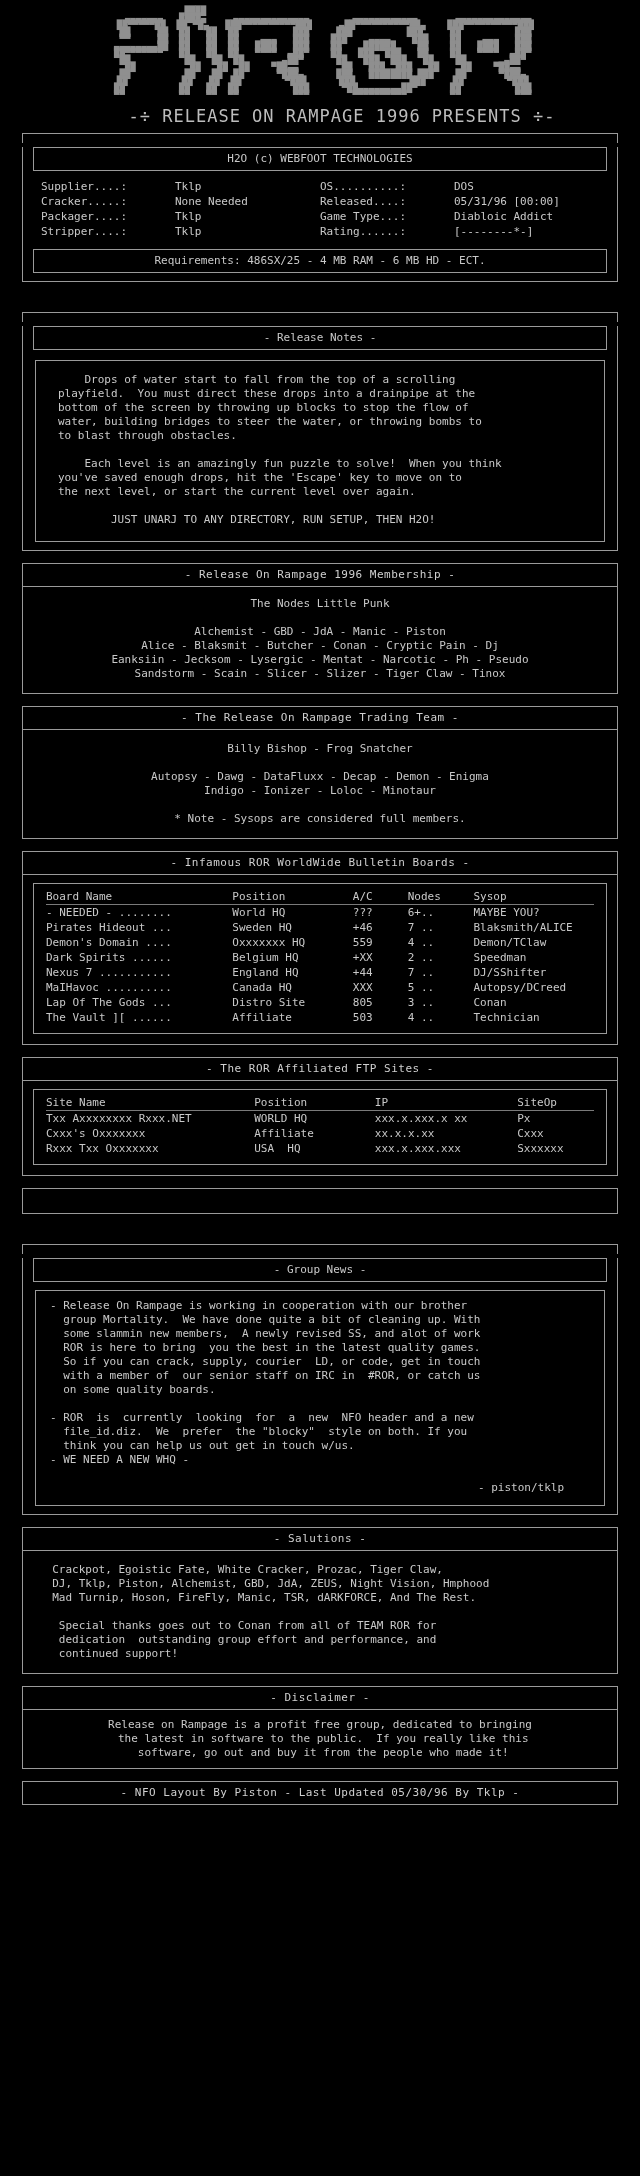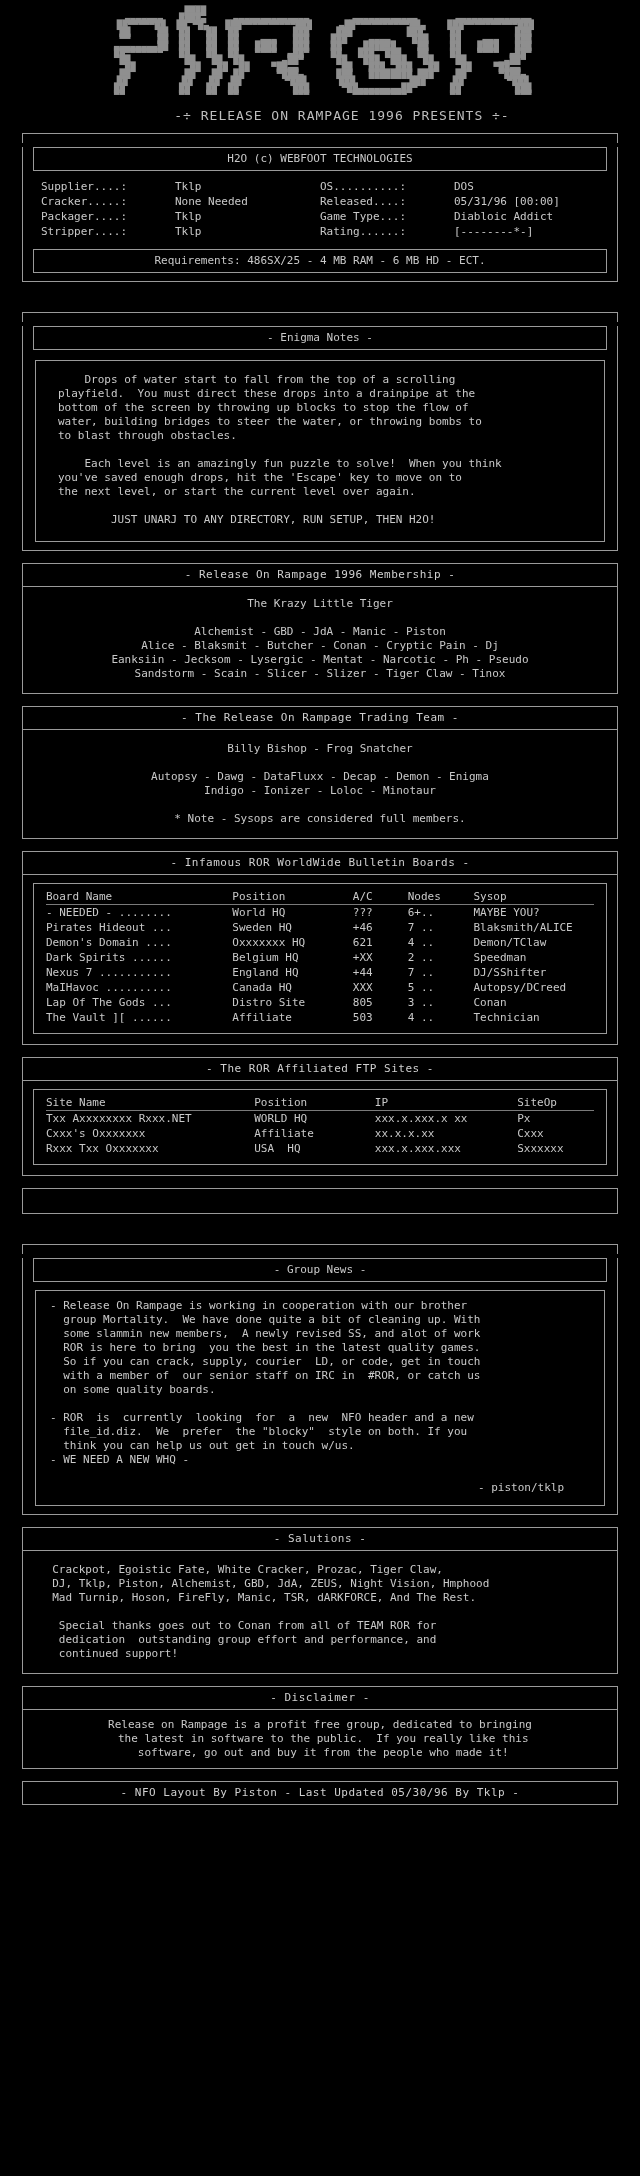--- a/index.html
+++ b/index.html
@@ -21,21 +21,21 @@
     letter-spacing:0px;
     white-space:pre;
     text-align:center;
     padding-top:8px;
     padding-bottom:4px;
   }
 
   .presents{
     text-align:center;
     color:#bdbdbd;
-    font-size:13px;
+    font-size:17px;
     letter-spacing:1px;
     margin:6px 0 10px 0;
     padding-left:44px;
   }
 
   
   .wrap{padding:0 22px;box-sizing:border-box;}
   .bar{
     border:1px solid #9a9a9a;
     text-align:center;
@@ -119,21 +119,21 @@
 
       <div style="margin:6px 10px 8px 10px;border:1px solid #9a9a9a;padding:4px 8px;text-align:center;">Requirements: 486SX/25 - 4 MB RAM - 6 MB HD - ECT.</div>
     </div>
   </div>
 
   <div class="sp3"></div>
 
   <div class="wrap">
     <div class="tophalf"></div>
     <div style="border:1px solid #9a9a9a;border-top:none;padding:0 10px 0 10px;">
-      <div style="margin:4px 0 0 0;border:1px solid #9a9a9a;text-align:center;padding:4px 0;">- Enigma Notes -</div>
+      <div style="margin:4px 0 0 0;border:1px solid #9a9a9a;text-align:center;padding:4px 0;">- Release Notes -</div>
       <div style="height:10px"></div>
       <div style="border:1px solid #9a9a9a;border-bottom:none;height:10px;margin:0 2px;"></div>
       <div style="border:1px solid #9a9a9a;border-top:none;margin:0 2px 8px 2px;padding:2px 40px 14px 22px;">
         <pre>    Drops of water start to fall from the top of a scrolling
 playfield.  You must direct these drops into a drainpipe at the
 bottom of the screen by throwing up blocks to stop the flow of
 water, building bridges to steer the water, or throwing bombs to
 to blast through obstacles.</pre>
         <pre> </pre>
         <pre>    Each level is an amazingly fun puzzle to solve!  When you think
@@ -143,21 +143,21 @@
         <pre>        JUST UNARJ TO ANY DIRECTORY, RUN SETUP, THEN H2O!</pre>
       </div>
     </div>
   </div>
 
   <div class="sp"></div>
 
   <div class="wrap">
     <div class="bar">- Release On Rampage 1996 Membership -</div>
     <div style="border:1px solid #9a9a9a;border-top:none;padding:10px 0 12px 0;text-align:center;">
-      <pre class="ctr">The Krazy Little Tiger</pre>
+      <pre class="ctr">The Nodes Little Punk</pre>
       <pre> </pre>
       <pre class="ctr">Alchemist - GBD - JdA - Manic - Piston</pre>
       <pre class="ctr"></pre>
       <pre class="ctr">Alice - Blaksmit - Butcher - Conan - Cryptic Pain - Dj</pre>
       <pre class="ctr">Eanksiin - Jecksom - Lysergic - Mentat - Narcotic - Ph - Pseudo</pre>
       <pre class="ctr">Sandstorm - Scain - Slicer - Slizer - Tiger Claw - Tinox</pre>
     </div>
   </div>
 
   <div class="sp"></div>
@@ -199,21 +199,21 @@
           <tr>
             <td>Pirates Hideout ...</td>
             <td>Sweden HQ</td>
             <td>+46</td>
             <td>7 ..</td>
             <td>Blaksmith/ALICE</td>
           </tr>
           <tr>
             <td>Demon's Domain ....</td>
             <td>Oxxxxxxx HQ</td>
-            <td>621</td>
+            <td>559</td>
             <td>4 ..</td>
             <td>Demon/TClaw</td>
           </tr>
           <tr>
             <td>Dark Spirits ......</td>
             <td>Belgium HQ</td>
             <td>+XX</td>
             <td>2 ..</td>
             <td>Speedman</td>
           </tr>

